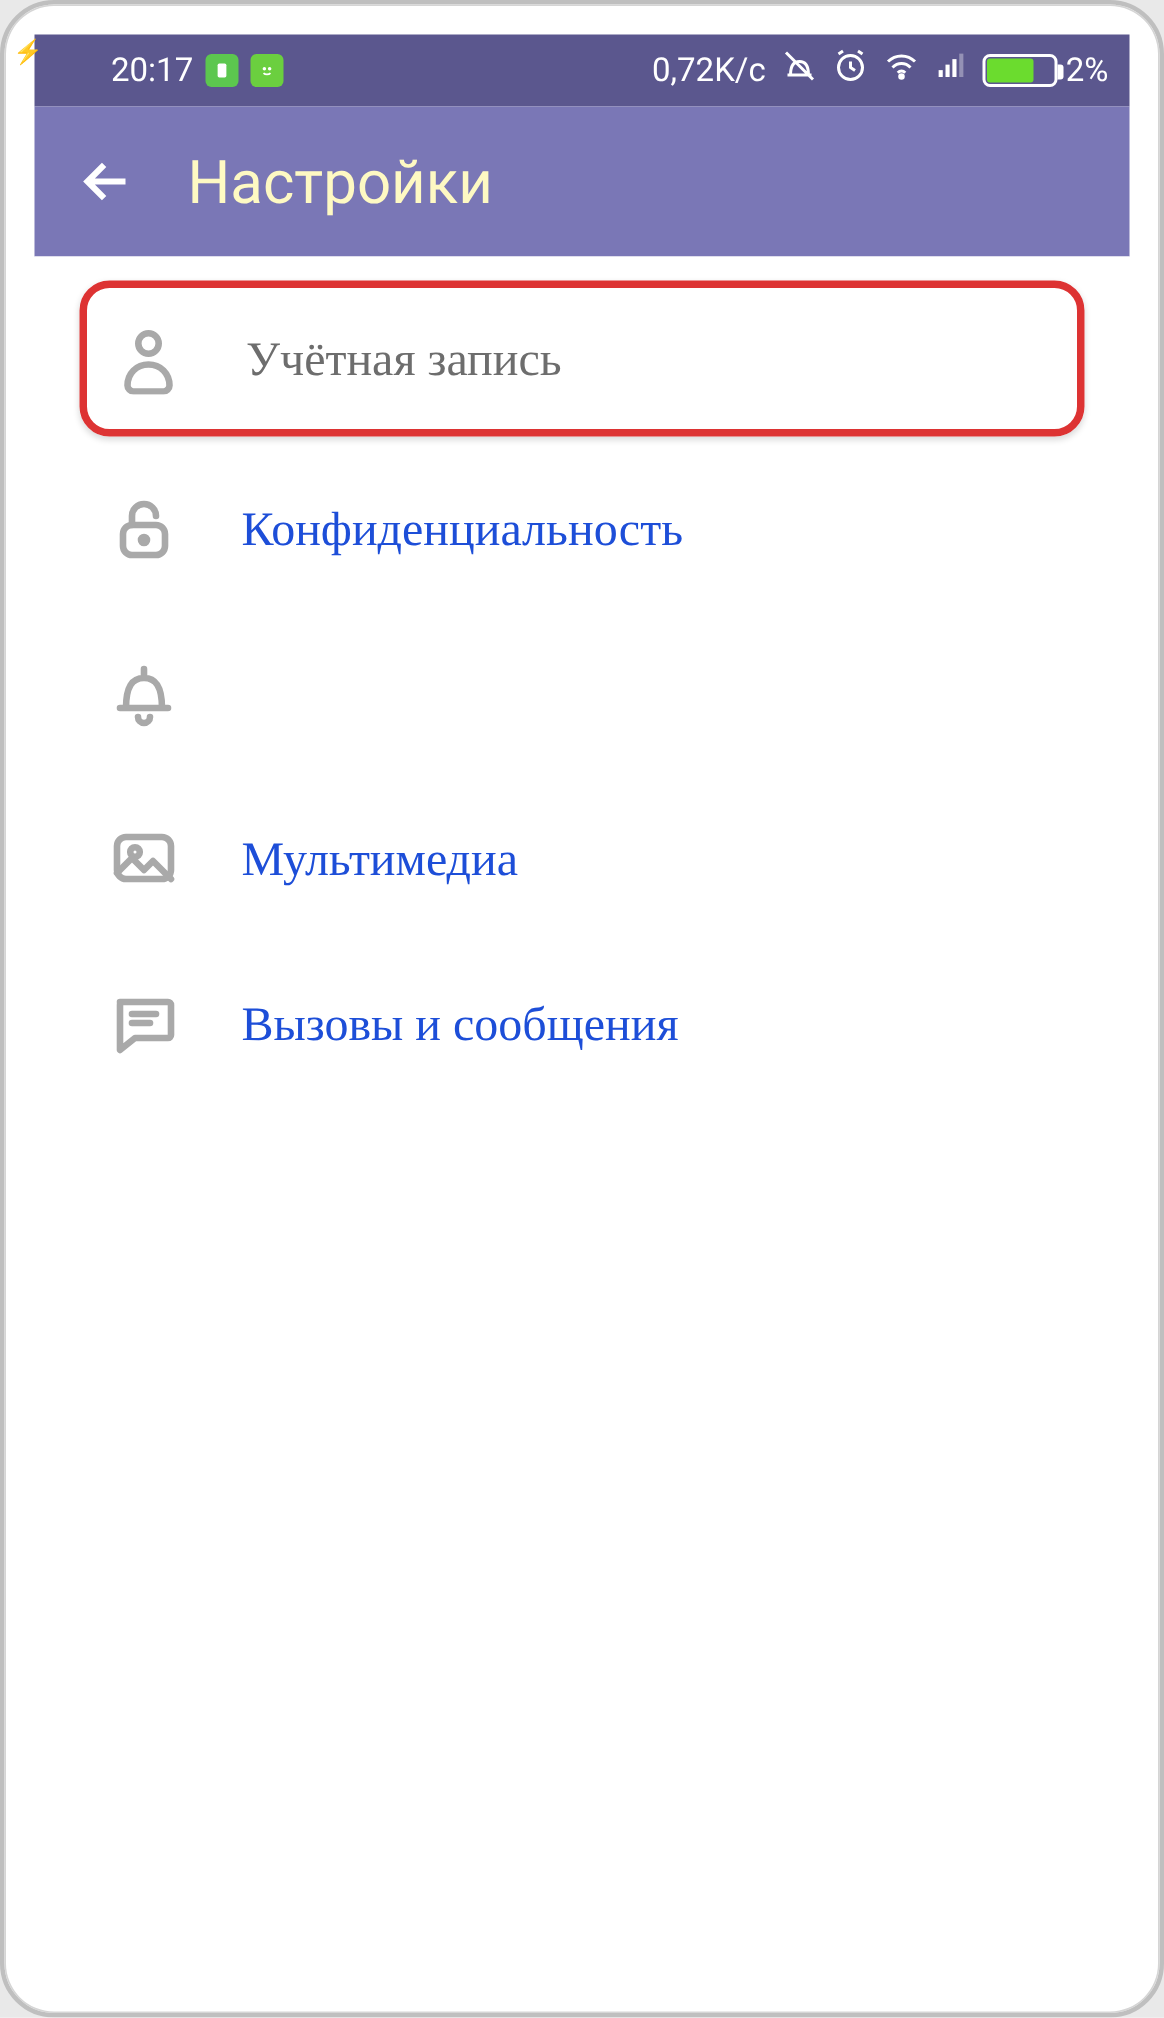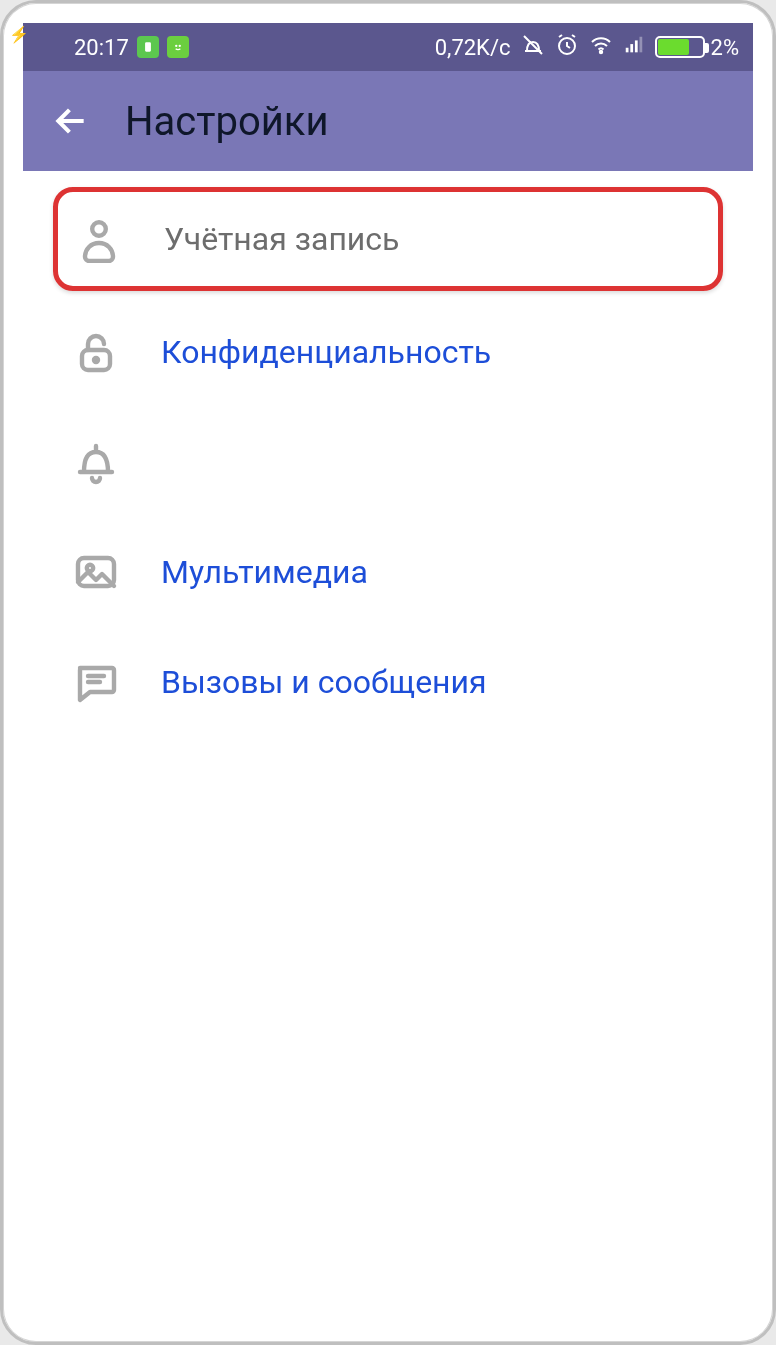--- a/index.html
+++ b/index.html
@@ -40,37 +40,38 @@
   .sb-chip svg{width:14px;height:14px;}
   .batt-wrap{display:flex;align-items:center;gap:6px;}
   .batt{width:50px;height:22px;border:2px solid #fff;border-radius:5px;position:relative;}
   .batt::after{content:"";position:absolute;right:-6px;top:5px;width:4px;height:10px;background:#fff;border-radius:0 2px 2px 0;}
   .batt-fill{position:absolute;left:1px;top:1px;bottom:1px;width:68%;background:#6bdc2e;border-radius:2px;}
   .bolt{position:absolute;left:-14px;top:2px;color:#fff;font-size:16px;}
   
   .app-header{
     height:100px;
     background:#7a77b6;
-    color:#0f172a;
+    color:#fef9c3;
     display:flex;
     align-items:center;
     padding:0 28px;
     gap:34px;
   }
   .app-header .title{font-size:40px;font-weight:400;}
   .back-arrow{width:40px;height:40px;display:flex;align-items:center;justify-content:center;}
   .back-arrow svg{width:38px;height:38px;stroke:#fff;stroke-width:2.6;fill:none;}
   
   .content{flex:1;background:#fff;padding-top:10px;}
   .settings-item{
     display:flex;
     align-items:center;
     gap:38px;
     padding:28px 20px 28px 46px;
     color:#6d6d6d;
+    font-family:Liberation Serif, serif;
   }
   .settings-item .icon{width:54px;height:54px;display:flex;align-items:center;justify-content:center;flex-shrink:0;}
   .settings-item .icon svg{width:48px;height:48px;stroke:#a9a9a9;stroke-width:2.2;fill:none;stroke-linecap:round;stroke-linejoin:round;}
   .settings-item .label{font-size:32px;color:#1d4ed8;}
   
   .highlight{
     border:5px solid #d33;
     border-radius:20px;
     margin:6px 30px 6px 30px;
     padding:20px 14px 20px 14px;

